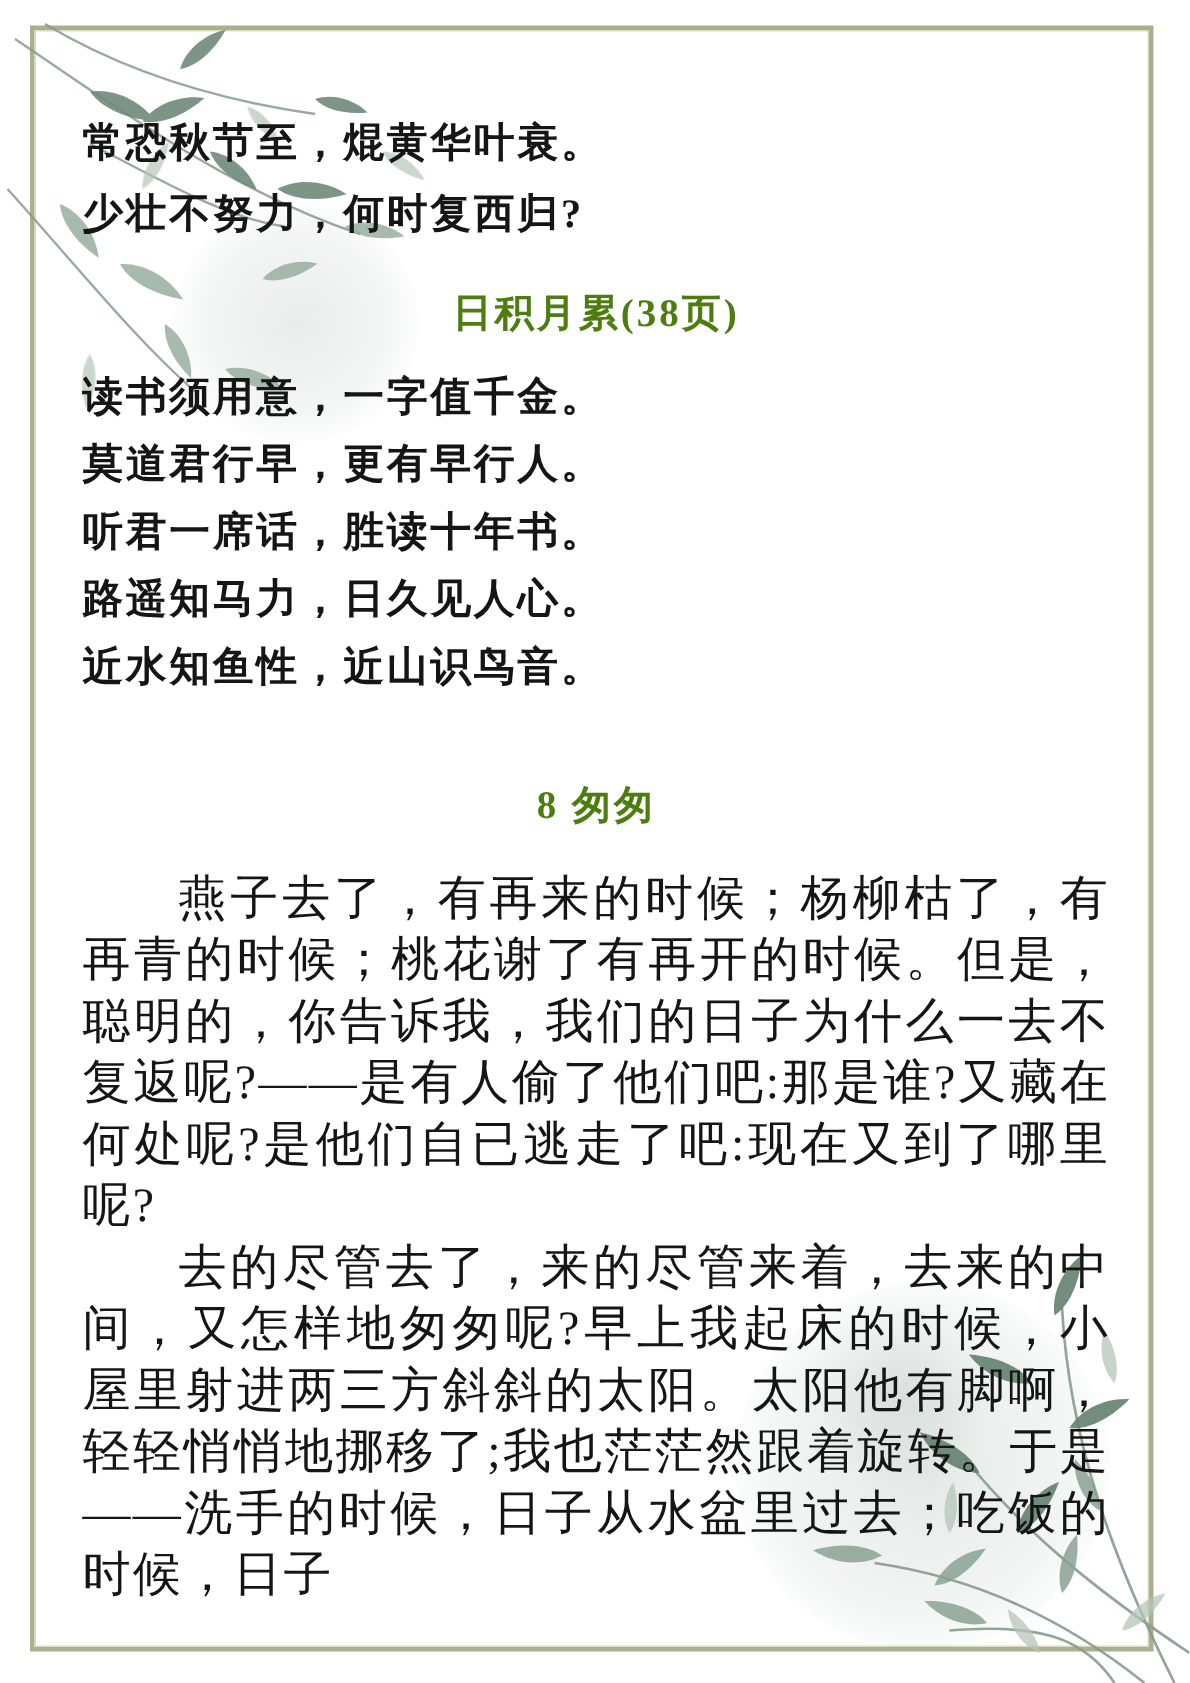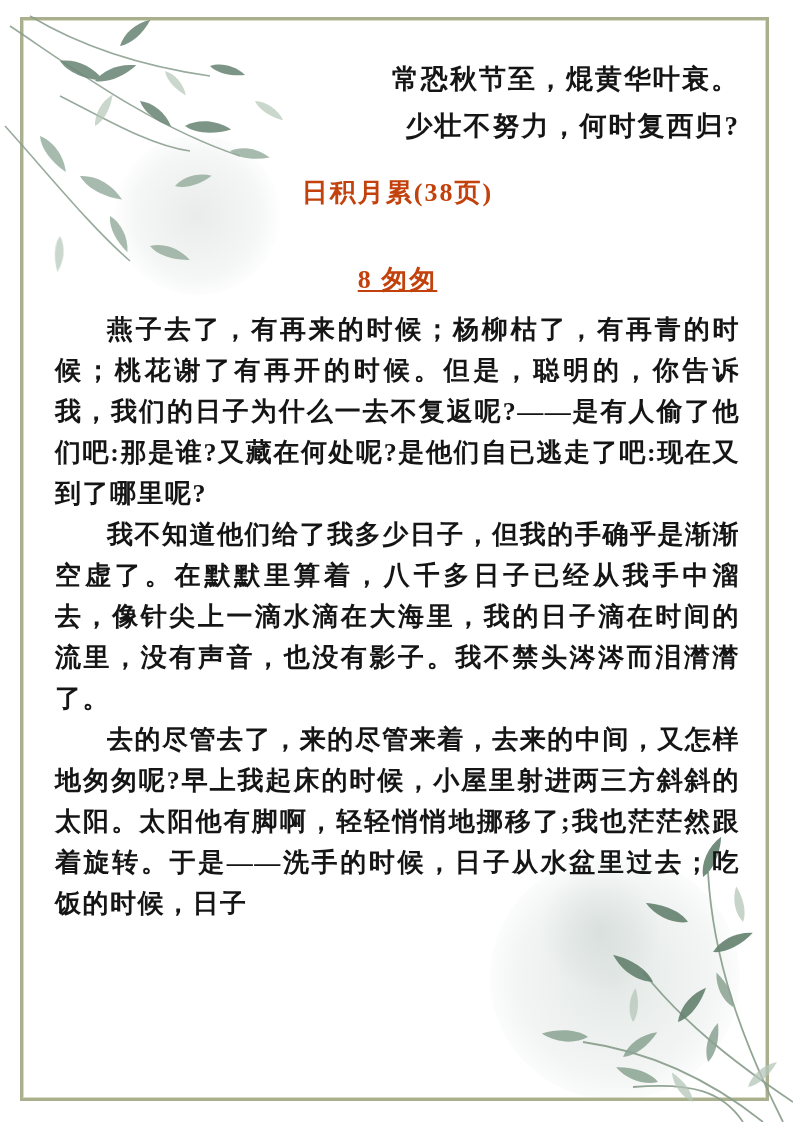--- a/index.html
+++ b/index.html
@@ -38,48 +38,48 @@
     position: absolute;
     pointer-events: none;
   }
   .bamboo-tl { left: 0px; top: 6px; }
   .bamboo-br { right: 0px; bottom: 0px; }
   .content {
     position: absolute;
     left: 23px; top: 20px; right: 27px; bottom: 24px;
     padding: 36px 26px 0 32px;
   }
-  .poem-block { text-align: right; }
+  .poem-block { text-align: left; margin-top: 16px; }
   .poem-line {
     font-size: 27px;
     font-weight: 700;
     line-height: 47px;
     letter-spacing: 2px;
     white-space: nowrap;
   }
   .section-heading {
     text-align: center;
     font-size: 26px;
     font-weight: 700;
     letter-spacing: 2px;
-    color: #c2410c;
+    color: #4d7c0f;
   }
   .heading-accumulation { margin-top: 25px; margin-bottom: 12px; }
-  .heading-lesson { margin-top: 52px; margin-bottom: 12px; text-decoration: underline; }
+  .heading-lesson { margin-top: 52px; margin-bottom: 24px; }
   .proverb-line {
     font-size: 27px;
     font-weight: 700;
     line-height: 45px;
     letter-spacing: 2px;
     white-space: nowrap;
   }
   .essay { margin-top: 4px; }
   .essay p {
-    font-size: 26px;
-    font-weight: 700;
+    font-size: 32px;
+    font-weight: 400;
     line-height: 41px;
     letter-spacing: 1.5px;
     text-align: justify;
     text-indent: 2em;
   }
 </style>
 </head>
 <body>
 
 <div class="wash wash-1"></div>
@@ -156,22 +156,28 @@
 
 <div class="content">
 
   <div class="poem-block">
     <div class="poem-line">常恐秋节至，焜黄华叶衰。</div>
     <div class="poem-line">少壮不努力，何时复西归?</div>
   </div>
 
   <div class="section-heading heading-accumulation">日积月累(38页)</div>
 
+  <div class="poem-block">
+    <div class="proverb-line">读书须用意，一字值千金。</div>
+    <div class="proverb-line">莫道君行早，更有早行人。</div>
+    <div class="proverb-line">听君一席话，胜读十年书。</div>
+    <div class="proverb-line">路遥知马力，日久见人心。</div>
+    <div class="proverb-line">近水知鱼性，近山识鸟音。</div>
+  </div>
 
   <div class="section-heading heading-lesson">8 匆匆</div>
 
   <div class="essay">
     <p>燕子去了，有再来的时候；杨柳枯了，有再青的时候；桃花谢了有再开的时候。但是，聪明的，你告诉我，我们的日子为什么一去不复返呢?——是有人偷了他们吧:那是谁?又藏在何处呢?是他们自已逃走了吧:现在又到了哪里呢?</p>
-    <p>我不知道他们给了我多少日子，但我的手确乎是渐渐空虚了。在默默里算着，八千多日子已经从我手中溜去，像针尖上一滴水滴在大海里，我的日子滴在时间的流里，没有声音，也没有影子。我不禁头涔涔而泪潸潸了。</p>
     <p>去的尽管去了，来的尽管来着，去来的中间，又怎样地匆匆呢?早上我起床的时候，小屋里射进两三方斜斜的太阳。太阳他有脚啊，轻轻悄悄地挪移了;我也茫茫然跟着旋转。于是——洗手的时候，日子从水盆里过去；吃饭的时候，日子</p>
   </div>
 
 </div>
 
 </body></html>

